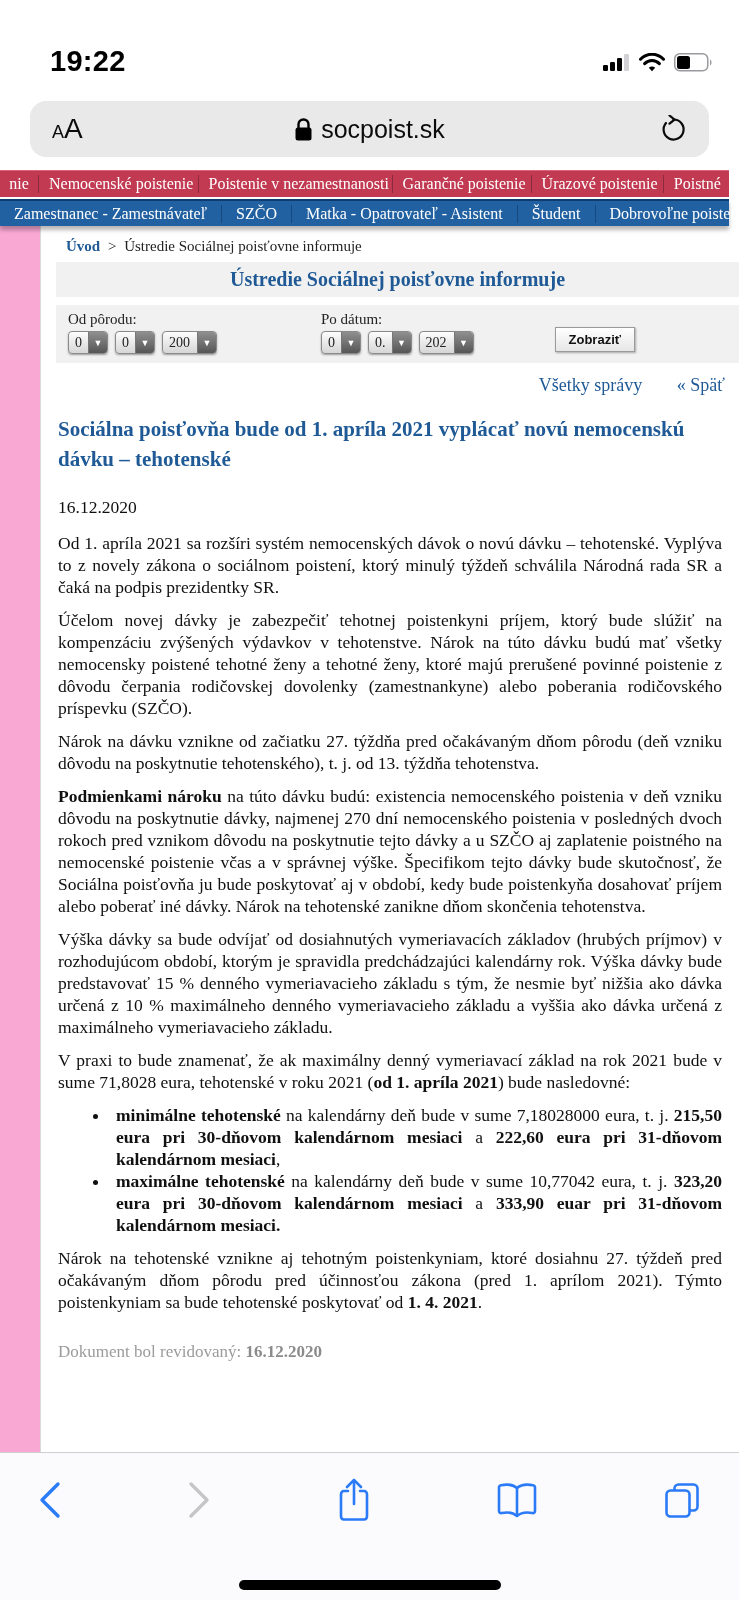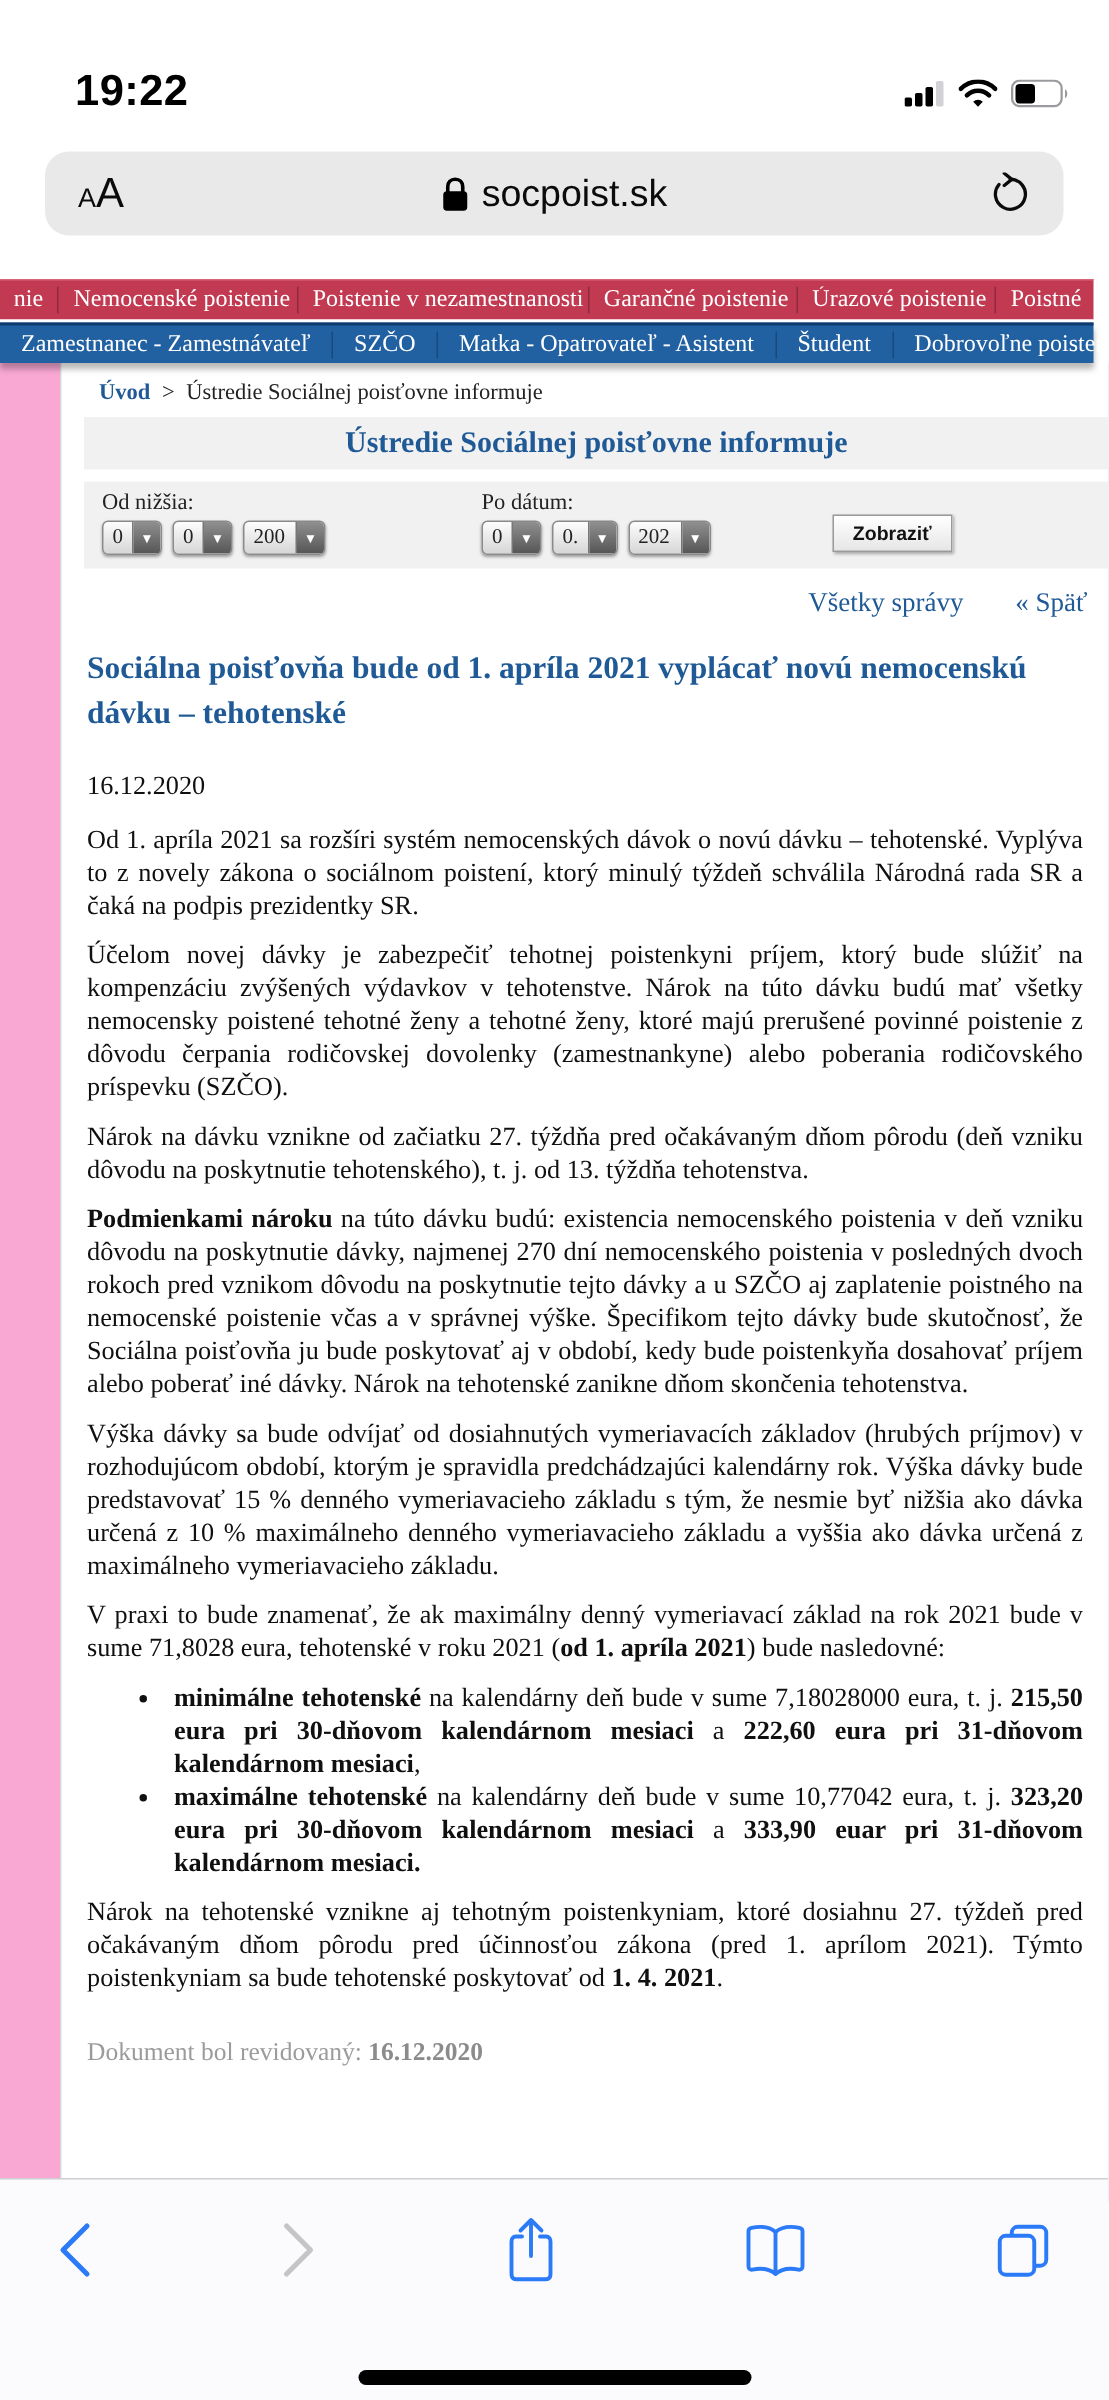--- a/index.html
+++ b/index.html
@@ -23,21 +23,21 @@
   .aa { font-size:18px; color:#0b0b0c; z-index:2; }
   .aa .big { font-size:28px; }
   .urlcenter { position:absolute; left:0; right:0; display:flex;
     justify-content:center; align-items:center; gap:8px;
     font-size:25px; color:#0b0b0c; }
   .reload { margin-left:auto; z-index:2; display:flex; }
 
   
   .rednav { width:729px; height:27px; background:#c23a52; display:flex;
     align-items:center; color:#fff; font-family:"Liberation Serif", serif;
-    font-size:16px; border-top:1px solid #d9647a;margin-top:16px; }
+    font-size:16px; border-top:1px solid #d9647a; }
   .rn-item { flex:1 1 auto; text-align:center; padding:0 10px;
     white-space:nowrap; overflow:hidden; }
   .rn-item + .rn-item { border-left:1px solid #8e2a3e; }
   .rn-item:first-child { flex:0 0 38px; padding:0 4px; }
   .navgap { width:729px; height:2px; background:#fff; }
   .bluenav { width:729px; height:27px; background:#2261a1; display:flex;
     align-items:center; color:#fff; font-family:"Liberation Serif", serif;
     font-size:16px; border-top:2px solid #0e3c6e;
     box-shadow:0 4px 4px rgba(0,0,0,.28); position:relative; z-index:1; }
   .bn-item { flex:1 1 auto; text-align:center; padding:0 14px; white-space:nowrap; }
@@ -170,21 +170,21 @@
     <div class="breadcrumb">
       <a href="#" class="bc-home">Úvod</a>
       <span class="sep">&gt;</span>
       <span>Ústredie Sociálnej poisťovne informuje</span>
     </div>
 
     <div class="sectionbar">Ústredie Sociálnej poisťovne informuje</div>
 
     <div class="filterbox">
       <div class="fgroup fg-from">
-        <span class="fglabel">Od nižšia:</span>
+        <span class="fglabel">Od pôrodu:</span>
         <span id="from-selects"><span class="sel">
               <span class="sel-val">0</span>
               <span class="sel-btn">▼</span>
             </span><span class="sel">
               <span class="sel-val">0</span>
               <span class="sel-btn">▼</span>
             </span><span class="sel sel-year">
               <span class="sel-val">200</span>
               <span class="sel-btn">▼</span>
             </span></span>

